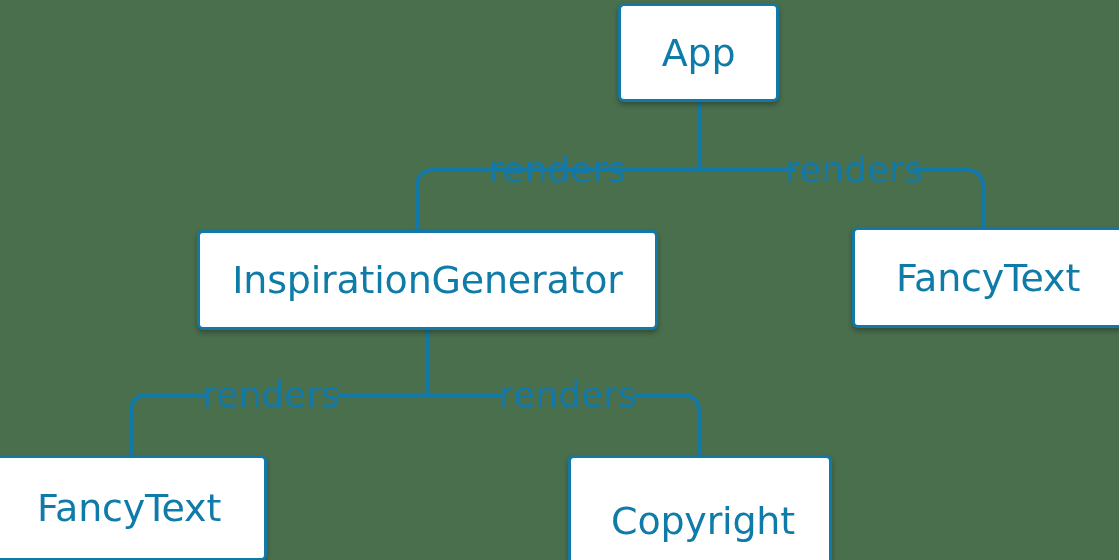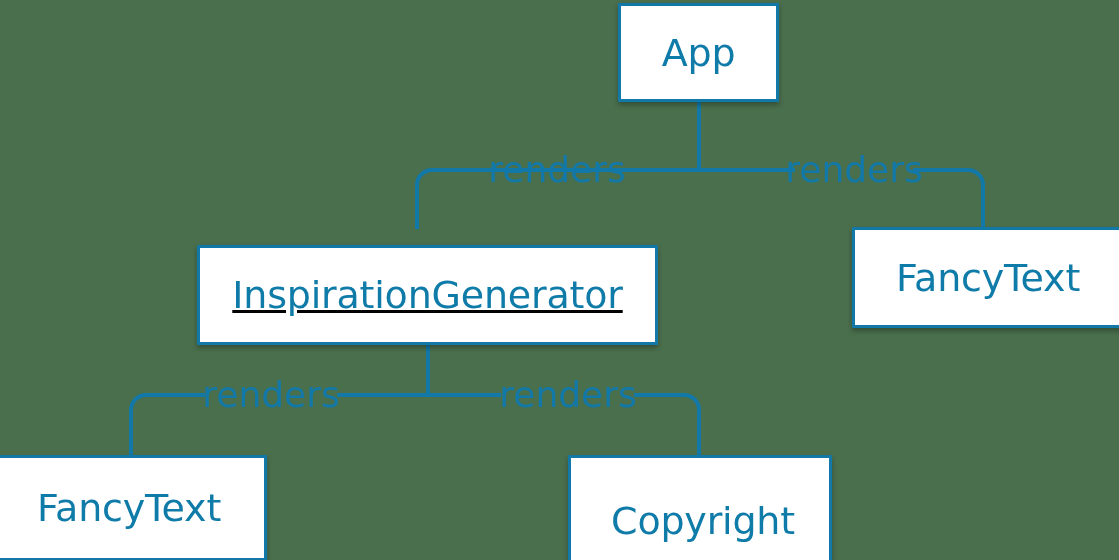--- a/index.html
+++ b/index.html
@@ -19,21 +19,21 @@
     position: absolute;
     left: 0;
     top: 0;
     width: 1119px;
     height: 560px;
   }
   .node {
     position: absolute;
     background: #ffffff;
     border: 3px solid #1278a8;
-    border-radius: 1px;
+    border-radius: 6px;
     box-sizing: border-box;
     display: flex;
     align-items: center;
     justify-content: center;
     box-shadow: 0 3px 5px rgba(0,0,0,0.30);
     z-index: 5;
   }
   .node-label {
     color: #0f7ba8;
     font-size: 38px;
@@ -47,21 +47,21 @@
     color: #1278a8;
     font-size: 36px;
     font-weight: 400;
     line-height: 1;
     white-space: nowrap;
     transform: translate(-50%, -50%);
     z-index: 6;
     background: transparent;
   }
   #node-app        { left: 618px;  top: 3px;   width: 161px; height: 99px;  }
-  #node-inspgen    { left: 197px;  top: 245px; width: 461px; height: 100px; text-decoration: underline; }
+  #node-inspgen    { left: 197px;  top: 230px; width: 461px; height: 100px; }
   #node-fancy-right{ left: 852px;  top: 227px; width: 272px; height: 101px; }
   #node-fancy-left { left: -9px;   top: 455px; width: 276px; height: 106px; }
   #node-copyright  { left: 568px;  top: 455px; width: 264px; height: 132px; padding-left: 6px; }
 </style>
 </head>
 <body>
 
 <div id="canvas">
 
   <svg id="edges" viewBox="0 0 1119 560" width="1119" height="560" fill="none" xmlns="http://www.w3.org/2000/svg">

